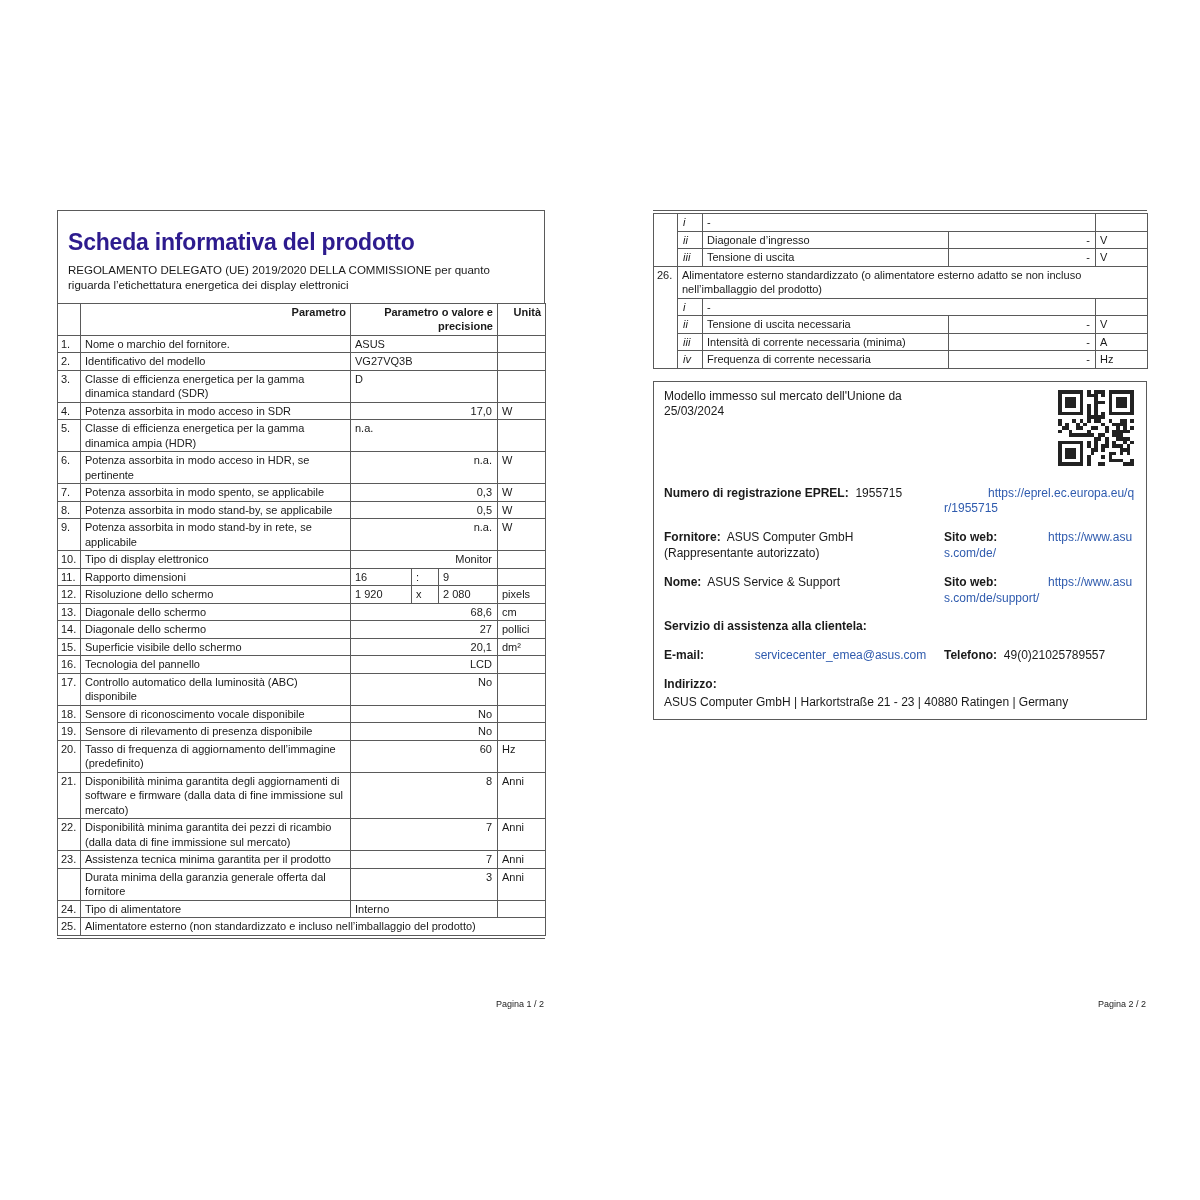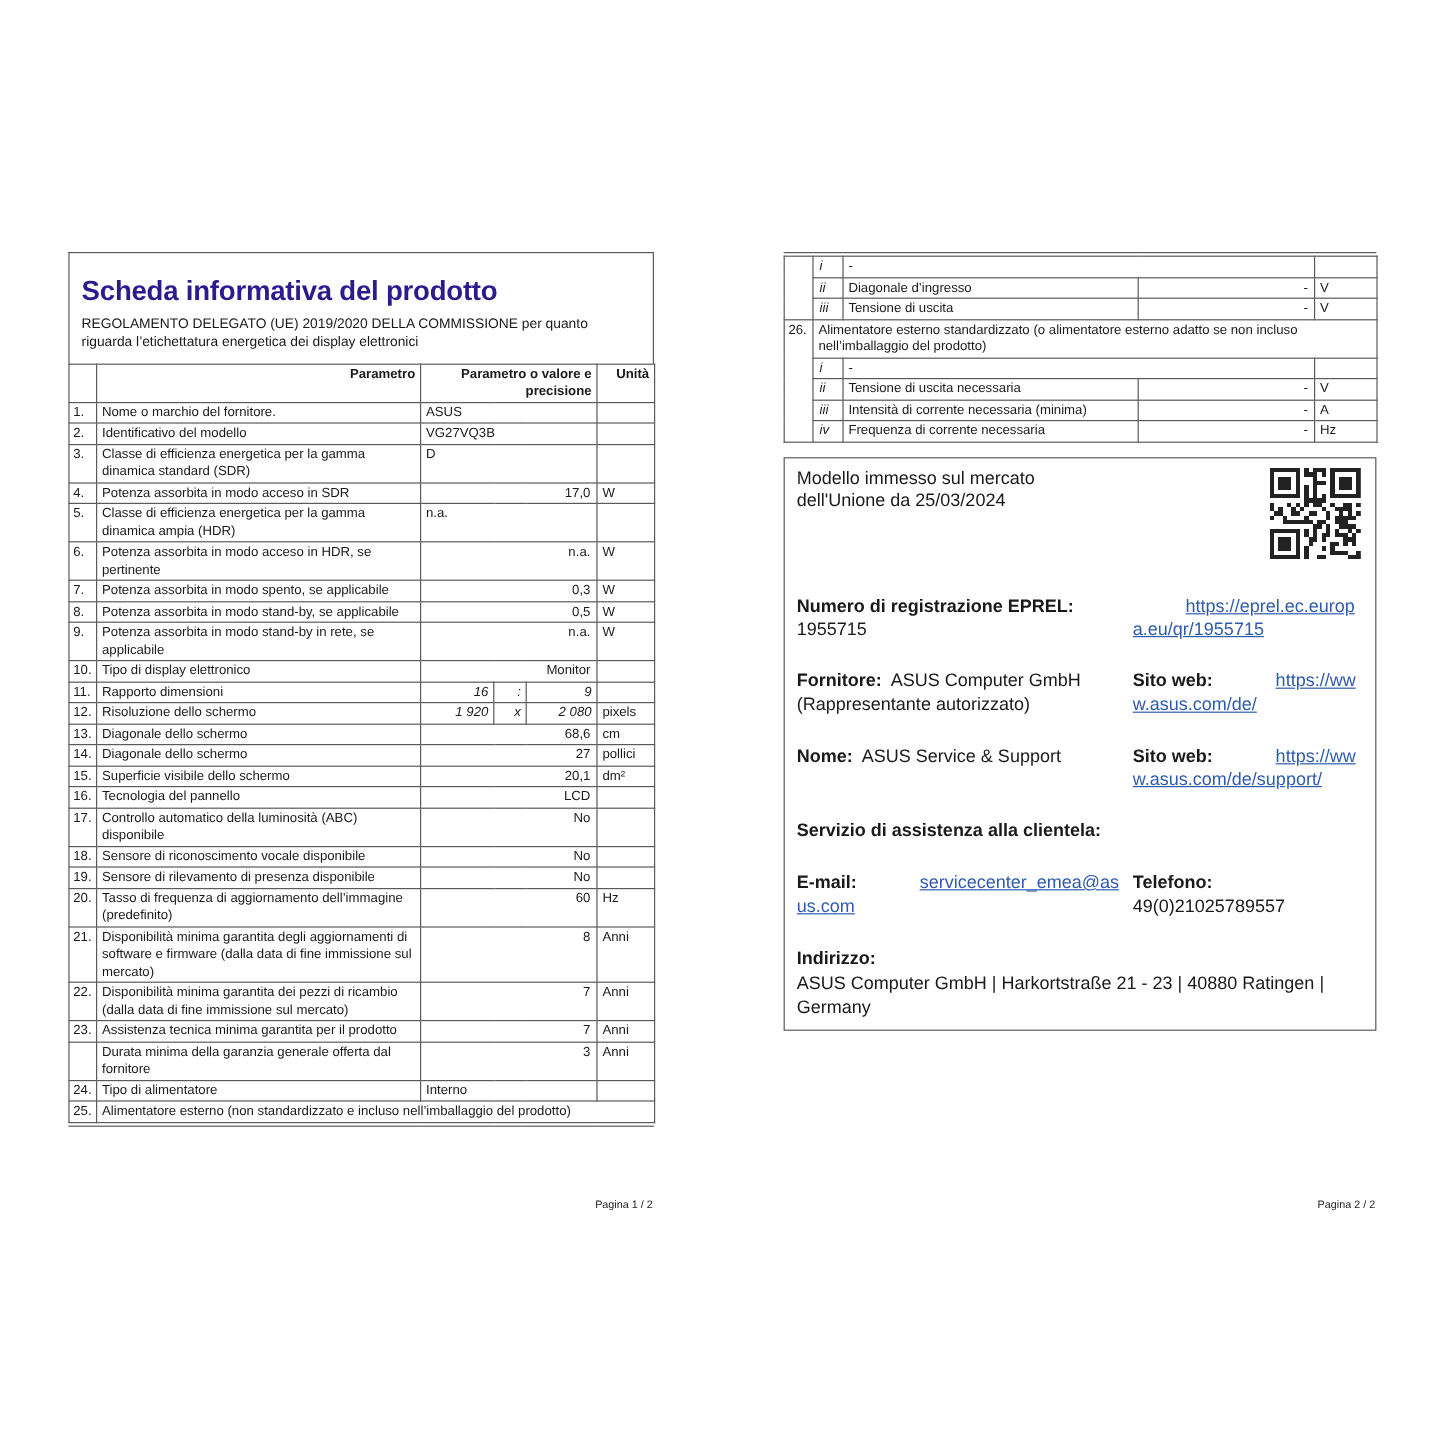--- a/index.html
+++ b/index.html
@@ -11,33 +11,33 @@
   .head{border:1px solid #5a5a5a;border-bottom:none;padding:18px 12px 9px 10px;}
   h1{margin:0 0 7px 0;font-size:23px;font-weight:bold;color:#2d1b8e;letter-spacing:-0.2px;}
   .sub{font-size:11.5px;line-height:1.33;color:#1a1a1a;}
   table{width:100%;border-collapse:collapse;table-layout:fixed;font-size:11px;}
   td,th{border:1px solid #5a5a5a;padding:1px 4px;vertical-align:top;line-height:14.5px;color:#1a1a1a;}
   th{text-align:right;font-weight:bold;}
   td.num,th.num{padding-left:3px;padding-right:2px;}
   td.letter{font-style:italic;padding-left:5px;}
   td.val.r{text-align:right;padding-right:5px;}
   td.val.l{text-align:left;}
-  td.val.c{text-align:right;font-style:italic;}
+  td.val.c{text-align:left;}
   td.numcell{vertical-align:top;}
   .contline{height:2px;border-bottom:1px solid #5a5a5a;}
   .contline-top{height:2px;border-top:1px solid #5a5a5a;}
   .footer{position:absolute;top:789px;right:1px;font-size:9px;color:#222;}
-  .ibox{border:1px solid #5a5a5a;margin-top:12px;padding:7px 10px 8px 10px;font-size:15px;line-height:1.32;}
-  .irow{display:flex;align-items:flex-start;margin-top:23px;}
+  .ibox{border:1px solid #5a5a5a;margin-top:12px;padding:7px 10px 8px 10px;font-size:12px;line-height:1.32;}
+  .irow{display:flex;align-items:flex-start;margin-top:13px;}
   .irow.first{margin-top:0;}
   .ileft{flex:1;padding-right:10px;}
   .iright{width:192px;}
   .iright a, .ileft a{word-break:break-all;}
   b{font-weight:bold;}
-  a{color:#2f5bae;text-decoration:underline;cursor:pointer;padding-left:44px;}
+  a{color:#2f5bae;cursor:pointer;padding-left:44px;}
   .qr{margin:1px 2px 0 0;}
   .addr{margin-top:2px;}
 </style>
 </head>
 <body>
 
 <div class="page" id="page1">
   <div class="head">
     <h1>Scheda informativa del prodotto</h1>
     <div class="sub">REGOLAMENTO DELEGATO (UE) 2019/2020 DELLA COMMISSIONE per quanto riguarda l’etichettatura energetica dei display elettronici</div>

